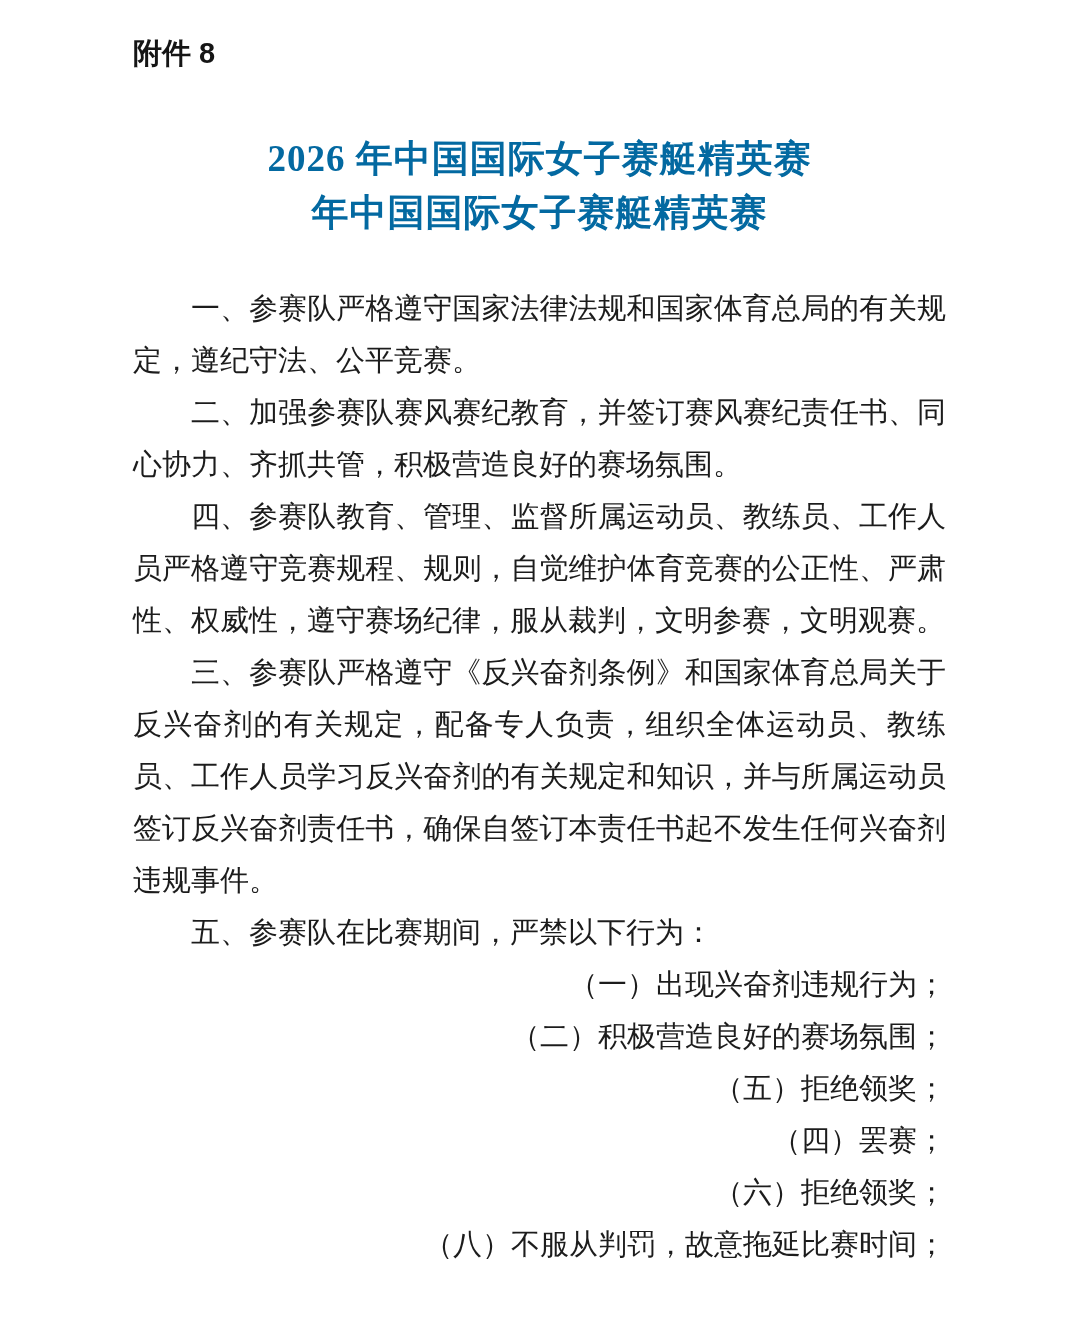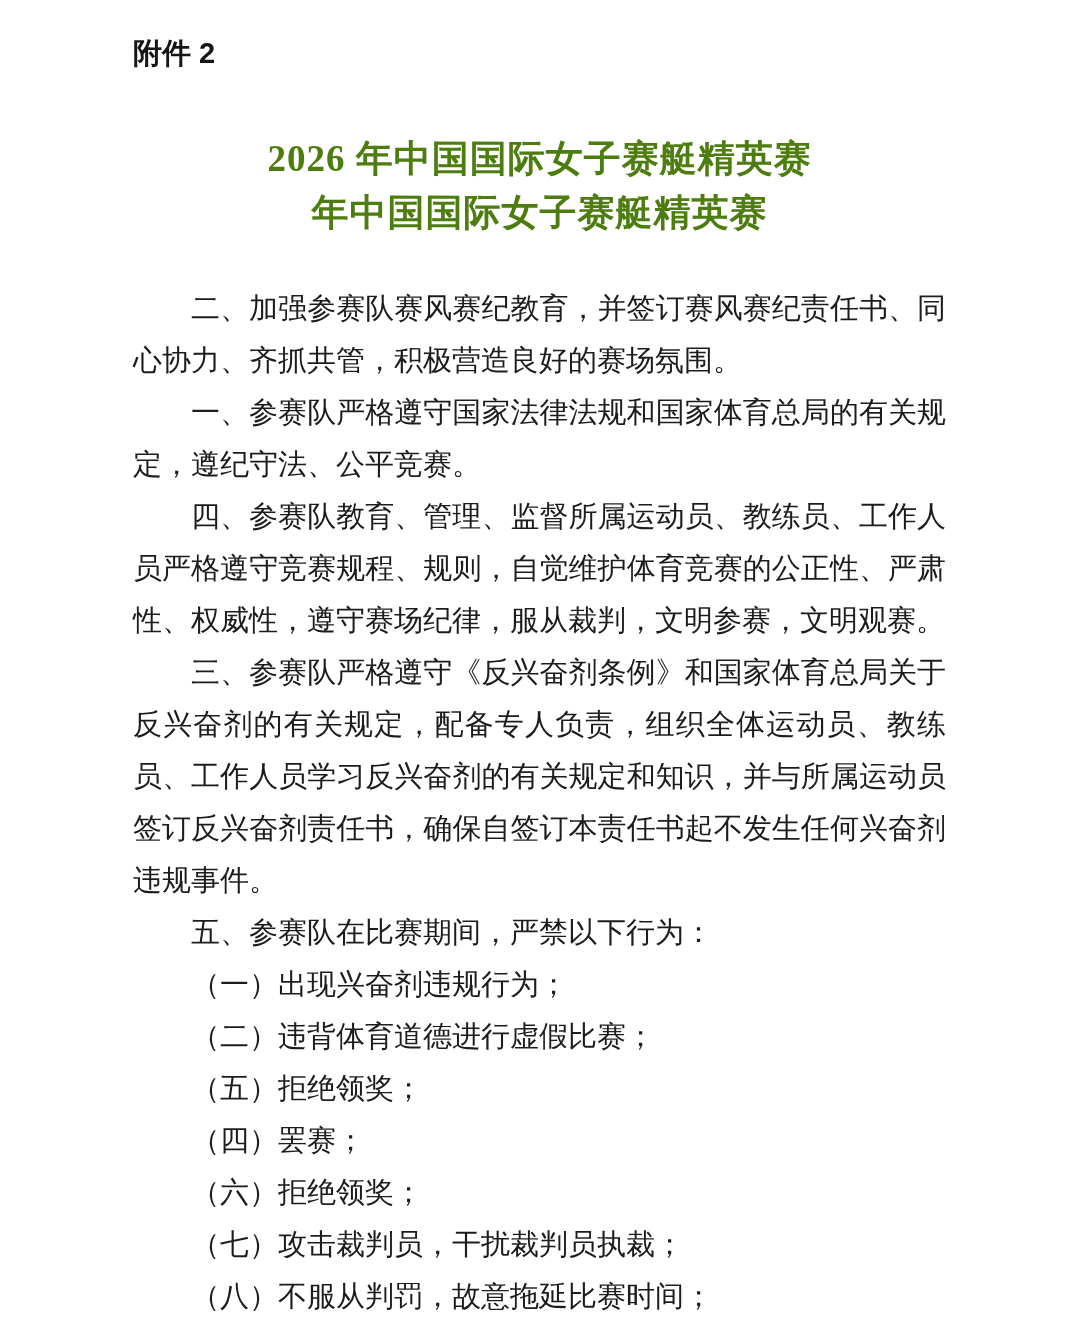--- a/index.html
+++ b/index.html
@@ -25,62 +25,61 @@
     font-size: 29px;
     line-height: 34px;
     color: #151515;
   }
   .doc-title {
     margin-top: 62px;
     text-align: center;
     font-weight: 700;
     font-size: 37px;
     line-height: 54px;
-    color: #4d7c0f;
+    color: #0369a1;
     letter-spacing: 1px;
   }
   .doc-body {
     margin-top: 42px;
     font-size: 29px;
     line-height: 52px;
     text-align: justify;
     color: #1c1c1c;
   }
   .doc-body p {
     margin: 0;
     padding: 0;
     text-indent: 2em;
   }
   .prohibited-list p {
-    text-align: left;
+    text-align: right;
   }
 </style>
 </head>
 <body>
 
 <div class="page">
 
-  <div class="attachment-label">附件 2</div>
+  <div class="attachment-label">附件 8</div>
 
   <div class="doc-title">
     <div>2026 年中国国际女子赛艇精英赛</div>
     <div>年中国国际女子赛艇精英赛</div>
   </div>
 
   <div class="doc-body">
+    <p>一、参赛队严格遵守国家法律法规和国家体育总局的有关规定，遵纪守法、公平竞赛。</p>
     <p>二、加强参赛队赛风赛纪教育，并签订赛风赛纪责任书、同心协力、齐抓共管，积极营造良好的赛场氛围。</p>
-    <p>一、参赛队严格遵守国家法律法规和国家体育总局的有关规定，遵纪守法、公平竞赛。</p>
     <p>四、参赛队教育、管理、监督所属运动员、教练员、工作人员严格遵守竞赛规程、规则，自觉维护体育竞赛的公正性、严肃性、权威性，遵守赛场纪律，服从裁判，文明参赛，文明观赛。</p>
     <p>三、参赛队严格遵守《反兴奋剂条例》和国家体育总局关于反兴奋剂的有关规定，配备专人负责，组织全体运动员、教练员、工作人员学习反兴奋剂的有关规定和知识，并与所属运动员签订反兴奋剂责任书，确保自签订本责任书起不发生任何兴奋剂违规事件。</p>
     <p>五、参赛队在比赛期间，严禁以下行为：</p>
 
     <div class="prohibited-list">
       <p>（一）出现兴奋剂违规行为；</p>
-      <p>（二）违背体育道德进行虚假比赛；</p>
+      <p>（二）积极营造良好的赛场氛围；</p>
       <p>（五）拒绝领奖；</p>
       <p>（四）罢赛；</p>
       <p>（六）拒绝领奖；</p>
-      <p>（七）攻击裁判员，干扰裁判员执裁；</p>
       <p>（八）不服从判罚，故意拖延比赛时间；</p>
     </div>
   </div>
 
 </div>
 
 </body></html>

